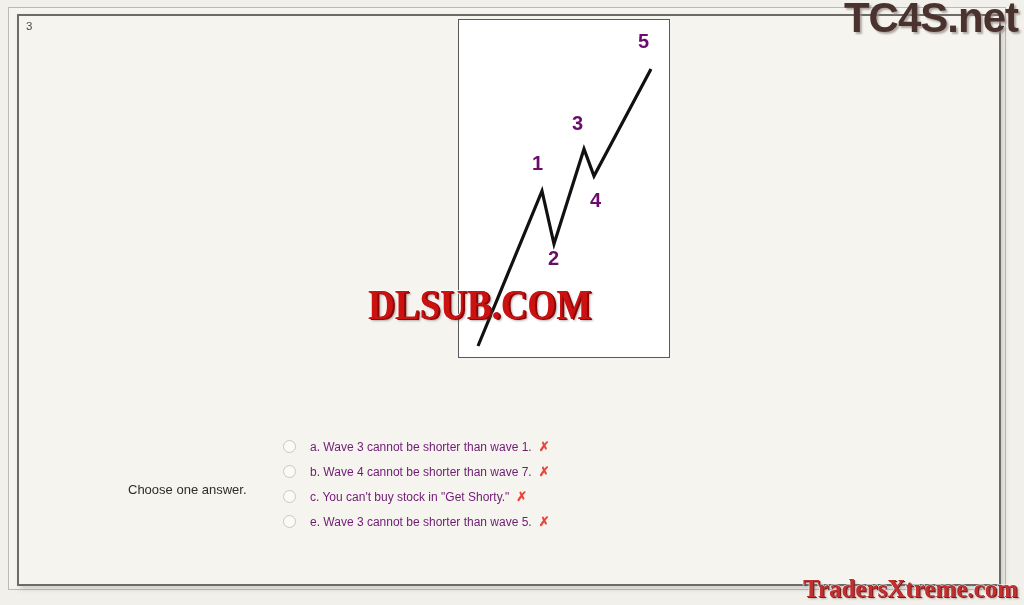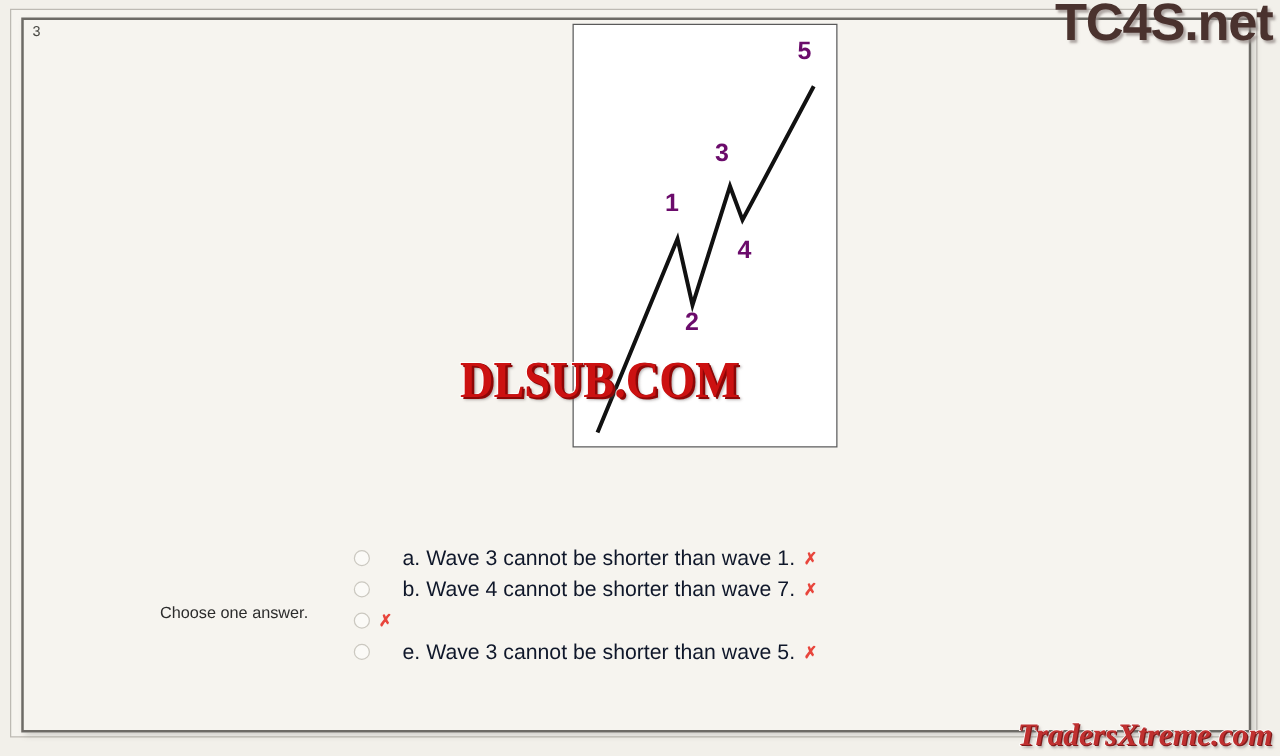--- a/index.html
+++ b/index.html
@@ -122,23 +122,23 @@
   }
   .radio {
     width: 11px;
     height: 11px;
     border: 1px solid #cbc8c0;
     border-radius: 50%;
     background: #fbfaf7;
     flex: 0 0 auto;
   }
   .answer-text {
-    margin-left: 26px;
-    font-size: 17px;
-    color: #0f172a;
+    margin-left: 14px;
+    font-size: 12px;
+    color: #701a75;
     white-space: nowrap;
   }
   .mark {
     margin-left: 7px;
     font-size: 13px;
     font-weight: bold;
   }
   .mark.wrong { color: #e8453c; }
   .mark.right { color: #1f9d3f; font-size: 14px; }
 
@@ -186,21 +186,20 @@
     font-family: "Liberation Serif", serif;
     font-weight: bold;
     font-size: 25px;
     color: #c03030;
     -webkit-text-stroke: 1.2px #ffffff;
     paint-order: stroke fill;
     text-shadow:
       1px 1px 0 #7d1a1a,
       2px 2px 2px rgba(120,110,110,0.5);
     white-space: nowrap;
-    font-style: italic;
   }
 </style>
 </head>
 <body>
 
 <div id="screen">
 
   <div id="page-frame"></div>
 
   <div id="quiz-block"></div>
@@ -232,20 +231,21 @@
     </div>
 
     <div class="answer-row">
       <span class="radio"></span>
       <span class="answer-text">b. Wave 4 cannot be shorter than wave 7.</span>
       <span class="mark wrong">✗</span>
     </div>
 
     <div class="answer-row">
       <span class="radio"></span>
+      <span class="answer-text">c. You can't buy stock in "Get Shorty."</span>
       <span class="mark wrong">✗</span>
     </div>
 
 
     <div class="answer-row">
       <span class="radio"></span>
       <span class="answer-text">e. Wave 3 cannot be shorter than wave 5.</span>
       <span class="mark wrong">✗</span>
     </div>
 

